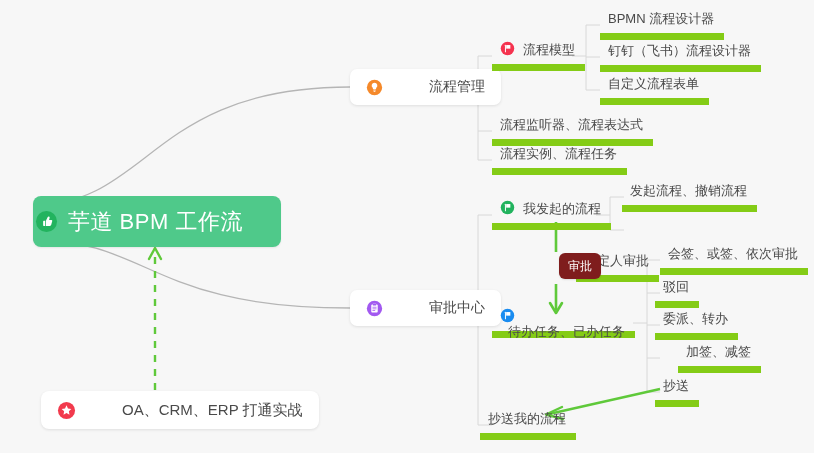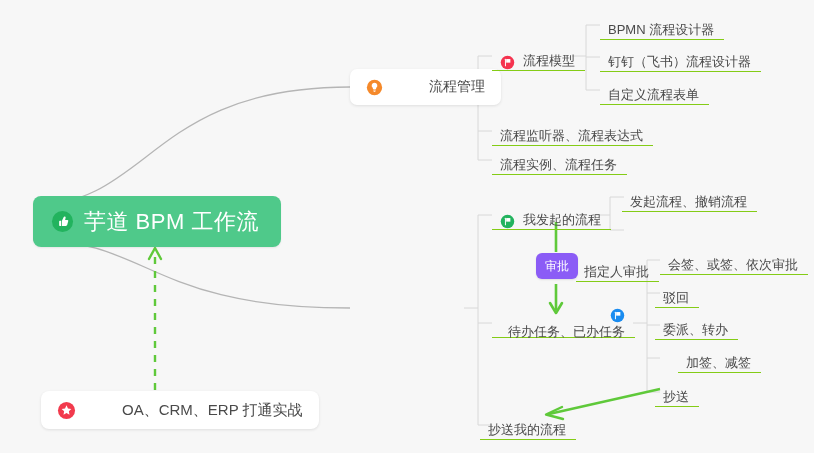--- a/index.html
+++ b/index.html
@@ -28,21 +28,21 @@
     position: absolute;
     left: 33px;
     top: 196px;
     width: 248px;
     height: 51px;
     background: #4fc98a;
     border-radius: 8px;
     display: flex;
     align-items: center;
     box-sizing: border-box;
-    padding-left: 18px;
+    padding-left: 2px;
     box-shadow: 0 1px 2px rgba(0,0,0,0.07);
   }
   .root-label {
     color: #ffffff;
     font-size: 22px;
     letter-spacing: 0.5px;
     margin-left: 10px;
     white-space: nowrap;
   }
 
@@ -63,45 +63,46 @@
     font-size: 14px;
     color: #4a4a4a;
     margin-left: 9px;
     white-space: nowrap;
   }
 
   
   .leaf-node {
     position: absolute;
     display: flex;
-    align-items: flex-end;
+    align-items: flex-start;
     height: 30px;
     box-sizing: border-box;
     padding: 0 10px 0 8px;
-    border-bottom: 1px solid #84cc16;
+    border-bottom: 7px solid #84cc16;
     white-space: nowrap;
   }
   .leaf-label {
     font-size: 13px;
     color: #4a4a4a;
     white-space: nowrap;
   }
   .leaf-node .icon + .leaf-label { margin-left: 8px; }
 
   
   .tag-node {
     position: absolute;
-    background: #8b5cf6;
+    background: #7f1d1d;
     border-radius: 6px;
     height: 26px;
     display: flex;
     align-items: center;
     justify-content: center;
     padding: 0 9px;
     box-shadow: 0 1px 2px rgba(0,0,0,0.10);
+    margin-left: 23px;
   }
   .tag-label {
     color: #ffffff;
     font-size: 12px;
     white-space: nowrap;
   }
 
   
   .icon {
     display: inline-flex;
@@ -181,20 +182,34 @@
       <svg width="17" height="17" viewBox="0 0 20 20">
         <circle cx="10" cy="10" r="9" fill="#f5892a"></circle>
         <path d="M10 4.4 a3.4 3.4 0 0 0 -1.9 6.2 v1.1 h3.8 v-1.1 A3.4 3.4 0 0 0 10 4.4 z" fill="#ffffff"></path>
         <rect x="8.4" y="12.4" width="3.2" height="1.1" rx="0.5" fill="#ffffff"></rect>
         <rect x="8.8" y="14.1" width="2.4" height="1.0" rx="0.5" fill="#ffffff"></rect>
       </svg>
     </span>
     <span class="card-label">流程管理</span>
   </div>
 
+  <div class="card-node" style="left:350px; top:290px;">
+    <span class="icon">
+      <svg width="17" height="17" viewBox="0 0 20 20">
+        <circle cx="10" cy="10" r="9" fill="#a259f0"></circle>
+        <rect x="6.2" y="5.4" width="7.6" height="9.2" rx="1" fill="#ffffff"></rect>
+        <rect x="8.0" y="4.0" width="4.0" height="2.4" rx="0.6" fill="#ffffff"></rect>
+        <rect x="8.0" y="4.0" width="4.0" height="2.4" rx="0.6" fill="#a259f0"></rect>
+        <rect x="7.6" y="8.0" width="4.8" height="0.9" fill="#a259f0"></rect>
+        <rect x="7.6" y="10.0" width="4.8" height="0.9" fill="#a259f0"></rect>
+        <rect x="7.6" y="12.0" width="3.2" height="0.9" fill="#a259f0"></rect>
+      </svg>
+    </span>
+    <span class="card-label">审批中心</span>
+  </div>
 
   <div class="leaf-node" style="left:492px; top:41px;">
     <span class="icon">
       <svg width="15" height="15" viewBox="0 0 20 20">
         <circle cx="10" cy="10" r="9" fill="#f5334f"></circle>
         <rect x="6.6" y="5.0" width="1.3" height="10" rx="0.5" fill="#ffffff"></rect>
         <path d="M8.2 5.4 h5.6 v4.8 H8.2 z" fill="#ffffff"></path>
       </svg>
     </span>
     <span class="leaf-label">流程模型</span>

